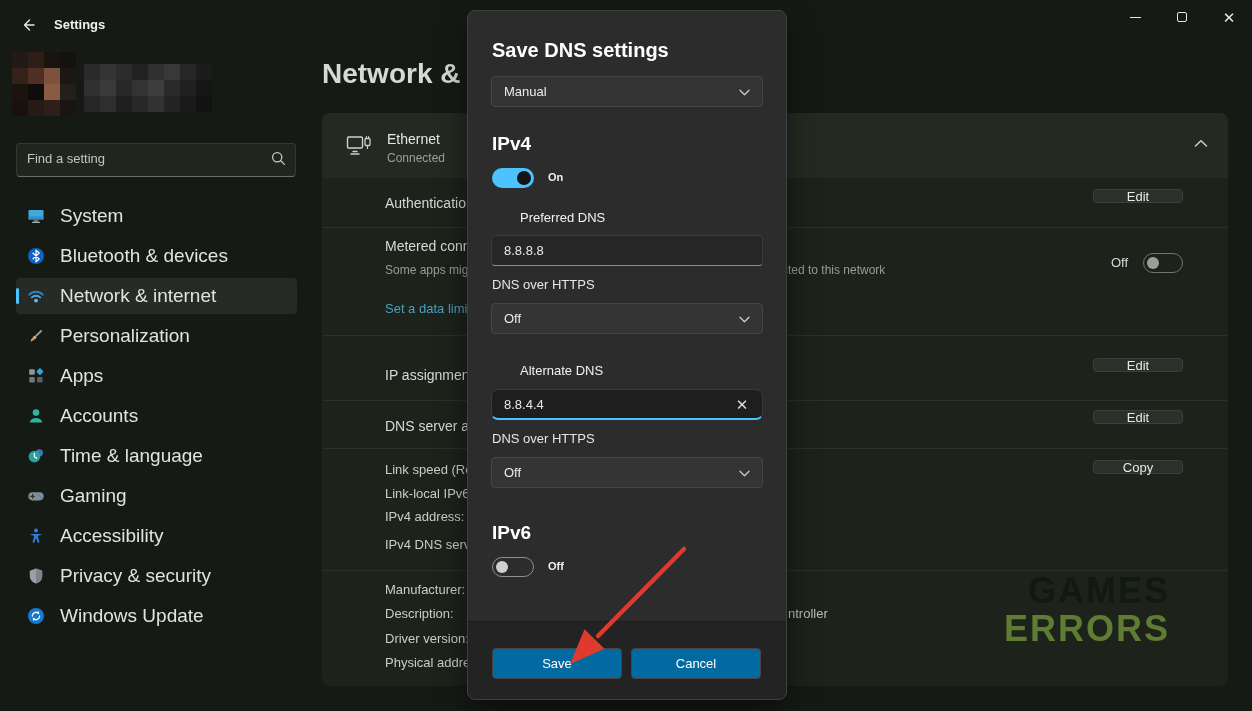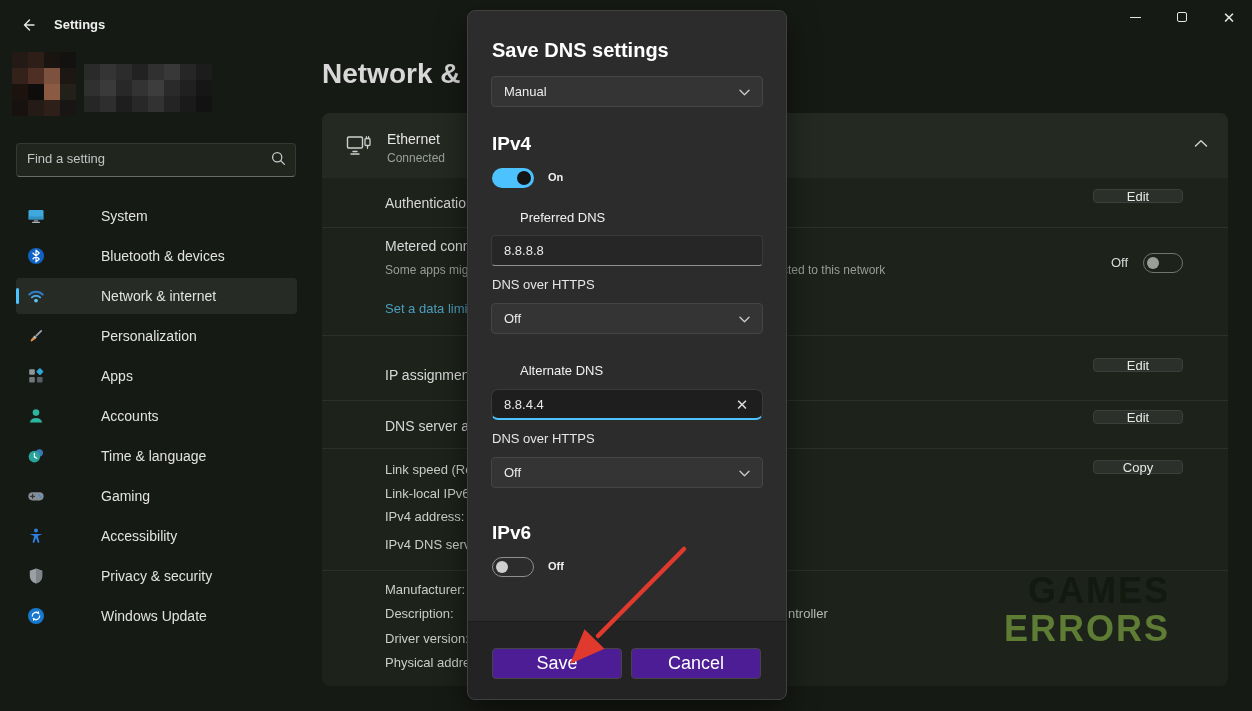--- a/index.html
+++ b/index.html
@@ -24,21 +24,21 @@
   .name-mosaic { left:84px; top:16px; width:128px; height:48px; }
   .searchbox { position:absolute; left:16px; top:95px; width:280px; height:34px; background:#20251e; border:1px solid #343932; border-bottom:1px solid #686d66; border-radius:4px; }
   .searchbox input { position:absolute; left:10px; top:0; width:240px; height:29px; background:transparent; border:none; outline:none; color:#d6d6d6; font-size:13px; font-family:"Liberation Sans",sans-serif; }
   .searchbox input::placeholder { color:#c4c4c4; opacity:1; }
   .search-ico { position:absolute; right:9px; top:7px; }
   .nav { position:absolute; left:0; top:146px; width:312px; }
   .nav-item { position:absolute; left:16px; width:281px; height:36px; border-radius:4px; cursor:pointer; display:flex; align-items:center; }
   .nav-item.selected { background:#262b25; }
   .nav-pill { position:absolute; left:0; top:10px; width:3px; height:16px; border-radius:2px; background:#4cc2ff; }
   .nav-ico { position:absolute; left:11px; top:9px; width:18px; height:18px; }
-  .nav-label { position:absolute; left:44px; font-size:14px; color:#e2e2e2; white-space:nowrap;margin-left:41px; }
+  .nav-label { position:absolute; left:44px; font-size:19px; color:#e2e2e2; white-space:nowrap; }
 
   
   .page-title { position:absolute; left:322px; top:58px; font-size:28px; font-weight:700; color:#d8d8d8; white-space:nowrap; z-index:1; }
   .card { position:absolute; left:322px; top:113px; width:906px; height:573px; background:#1d221b; border-radius:8px; z-index:1; }
   .card-header { position:absolute; left:0; top:0; width:906px; height:65px; background:#242a22; border-radius:8px 8px 0 0; }
   .eth-ico { position:absolute; left:24px; top:21px; }
   .eth-title { position:absolute; left:65px; top:18px; font-size:14px; color:#e6e6e6; }
   .eth-sub { position:absolute; left:65px; top:38px; font-size:12px; color:#9aa09a; }
   .chev-up { position:absolute; left:872px; top:26px; cursor:pointer; }
   .divider { position:absolute; left:0; width:906px; height:1px; background:#2b3029; }
@@ -68,21 +68,21 @@
   .dd .chev { position:absolute; right:12px; top:12px; }
   .dlg-h { position:absolute; left:24px; font-size:19px; font-weight:700; color:#ffffff; }
   .dlg-lbl-b { position:absolute; left:24px; font-size:13px; font-weight:400; color:#f2f2f2;padding-left:28px; }
   .dlg-lbl { position:absolute; left:24px; font-size:13px; color:#e6e6e6; }
   .dlg-toggle-lbl { position:absolute; left:80px; font-size:11px; color:#f0f0f0;font-weight:bold; }
   .txt { position:absolute; left:23px; width:272px; height:31px; border-radius:4px; font-size:13px; color:#e8e8e8; font-family:"Liberation Sans",sans-serif; padding:0 12px; outline:none; }
   .txt.plain { background:#262626; border:1px solid #3a3a3a; border-bottom:1px solid #8f8f8f; }
   .txt.focused { background:#1e1e1e; border:1px solid #3a3a3a; border-bottom:2px solid #4cc2ff; padding-right:34px; }
   .clear-x { position:absolute; left:261px; width:26px; height:23px; display:flex; align-items:center; justify-content:center; color:#dcdcdc; font-size:15px; border-radius:3px; cursor:pointer; }
   .dlg-footer { position:absolute; left:0; top:610px; width:318px; height:78px; background:#232323; border-top:1px solid #1c1c1c; border-radius:0 0 8px 8px; }
-  .dlg-btn { position:absolute; top:26px; width:130px; height:31px; background:#4c1d95; border:1px solid #454545; border-radius:4px; color:#ffffff; font-size:18px; display:flex; align-items:center; justify-content:center; cursor:pointer; }
+  .dlg-btn { position:absolute; top:26px; width:130px; height:31px; background:#0369a1; border:1px solid #454545; border-radius:4px; color:#ffffff; font-size:13px; display:flex; align-items:center; justify-content:center; cursor:pointer; }
   .dlg-btn.save { left:24px; } .dlg-btn.cancel { left:163px; }
 
   .arrow-svg { position:absolute; left:0; top:0; z-index:10; pointer-events:none; }
 </style>
 </head>
 <body>
 
 <div class="root">
 
   <div class="titlebar">

